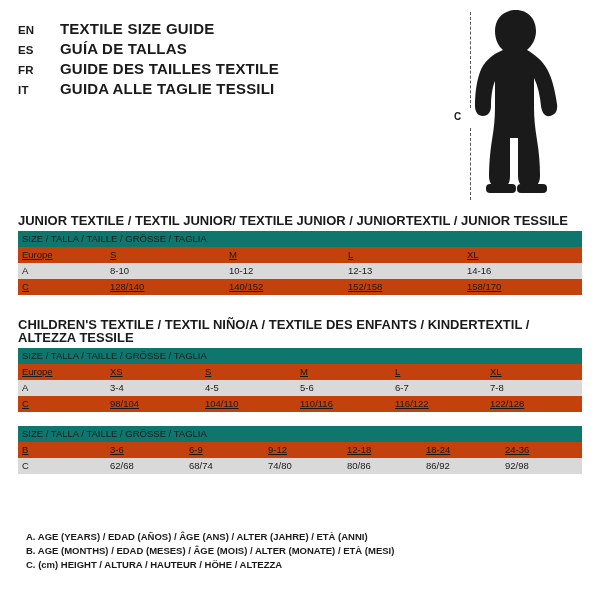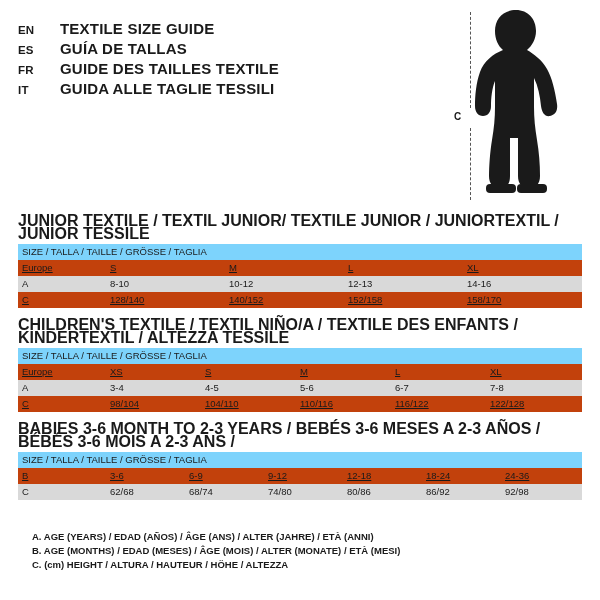--- a/index.html
+++ b/index.html
@@ -81,57 +81,57 @@
     height: 72px;
   }
 
   
   .section {
     position: absolute;
     left: 18px;
     width: 564px;
   }
   .section-title {
-    font-size: 16px;
+    font-size: 13px;
     font-weight: bold;
     margin-bottom: 4px;
     line-height: 13px;
   }
   .section-title .sub {
     display: block;
   }
   table.size-table {
     border-collapse: collapse;
     width: 100%;
     table-layout: fixed;
   }
   table.size-table td {
     font-size: 9.5px;
     padding: 2px 0 2px 4px;
     line-height: 12px;
     color: #1a1a1a;
   }
   tr.head-row td {
-    background: #7dd3fc;
+    background: #0f766e;
     font-size: 9.5px;
     font-weight: normal;
     padding: 2px 0 2px 4px;
   }
   tr.shade td {
     background: #d9d9d9;
   }
   tr.plain td {
     background: #c2410c;
     text-decoration: underline;
   }
 
   
   .legend {
     position: absolute;
-    left: 32px;
+    left: 26px;
     top: 530px;
     width: 564px;
   }
   .legend div {
     font-size: 9.5px;
     line-height: 14px;
     font-weight: bold;
   }
 </style>
 </head>
@@ -275,21 +275,20 @@
           <td>110/116</td>
           <td>116/122</td>
           <td>122/128</td>
         </tr>
       </tbody>
     </table>
   </div>
 
   <div class="section" style="top:422px;">
     <div class="section-title">
-      <span>BABIES 3-6 MONTH TO 2-3 YEARS / BEBÉS 3-6 MESES A 2-3 AÑOS / BÉBÉS 3-6 MOIS A 2-3 ANS /</span>
     </div>
     <table class="size-table">
       <colgroup>
         <col style="width:88px">
           <col style="width:79px">
           <col style="width:79px">
           <col style="width:79px">
           <col style="width:79px">
           <col style="width:79px">
           <col style="width:81px">

